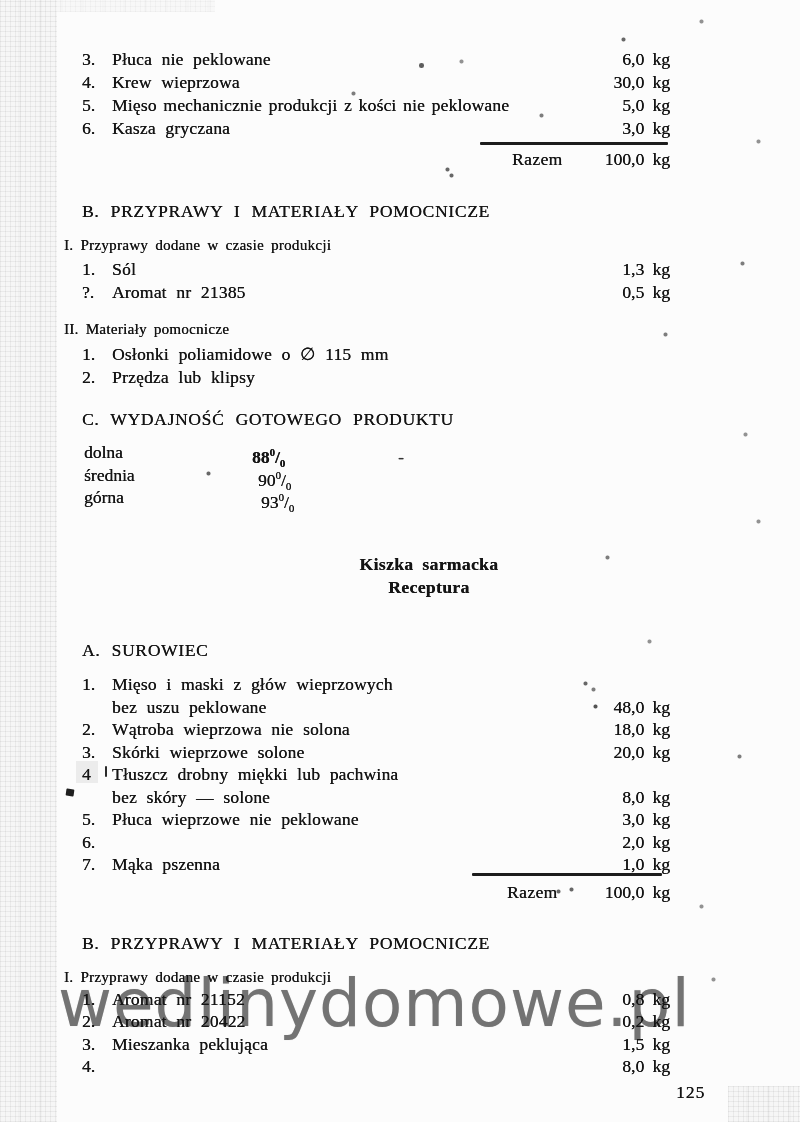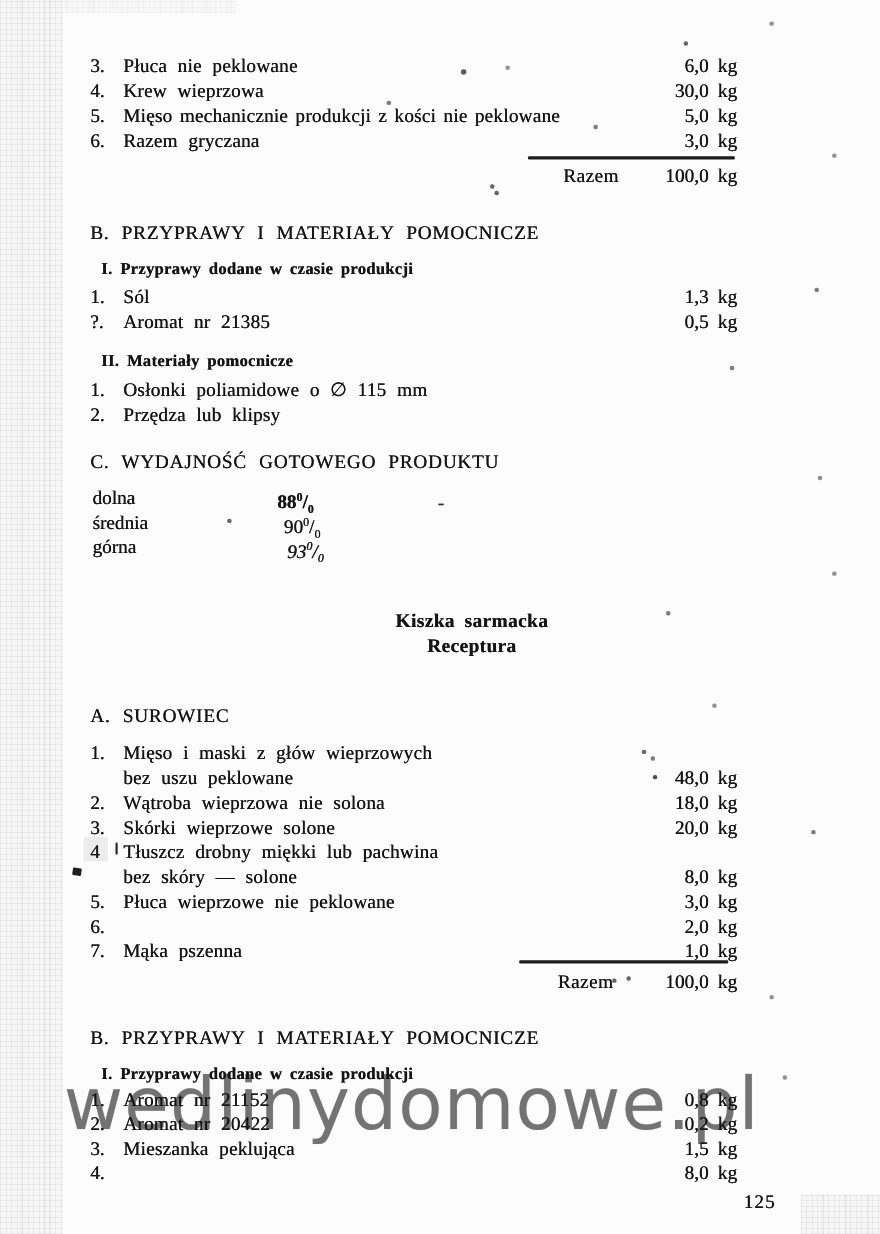--- a/index.html
+++ b/index.html
@@ -21,29 +21,29 @@
   }
   .left-strip{position:absolute;left:0;top:0;width:57px;height:1122px;}
   .top-band{position:absolute;left:0;top:0;width:215px;height:12px;opacity:.55;}
   .corner-tex{position:absolute;left:728px;top:1086px;width:72px;height:36px;}
   
   .row{position:absolute;left:82px;width:588px;display:flex;white-space:nowrap;}
   .row .num{width:30px;flex:none;}
   .row .txt{flex:1;word-spacing:5px;letter-spacing:0.2px;}
   .row .val{flex:none;margin-left:auto;word-spacing:4px;}
   .sec-title{position:absolute;left:82px;letter-spacing:0.7px;word-spacing:6px;white-space:nowrap;font-size:17.5px;}
-  .sub-title{position:absolute;left:92px;font-weight:bold;font-size:15px;letter-spacing:0.3px;word-spacing:3px;white-space:nowrap;}
+  .sub-title{position:absolute;left:64px;font-weight:normal;font-size:15px;letter-spacing:0.3px;word-spacing:3px;white-space:nowrap;}
   .rule{position:absolute;height:2.5px;background:#1c1c1c;border-radius:1px;}
   .total-row{position:absolute;left:82px;width:588px;height:22px;}
   .total-row .tlabel{position:absolute;left:405px;letter-spacing:0.4px;margin-left:25px;}
   .total-row .tval{position:absolute;right:0;word-spacing:4px;text-align:center;}
   
   .c-label{position:absolute;left:84px;white-space:nowrap;}
   .c-val{position:absolute;white-space:nowrap;}
-  .cv0{left:252px;font-weight:bold;} .cv1{left:258px;text-align:center;} .cv2{left:261px;font-style:italic;}
+  .cv0{left:252px;font-weight:bold;} .cv1{left:258px;text-align:center;} .cv2{left:261px;}
   .pct-sup{font-size:62%;vertical-align:super;letter-spacing:0;}
   .pct-sub{font-size:62%;vertical-align:sub;letter-spacing:0;}
   .pct-sl{letter-spacing:0;}
   
   .center-line{position:absolute;left:58px;width:742px;text-align:center;font-weight:bold;letter-spacing:0.4px;word-spacing:4px;}
   
   .watermark{
     position:absolute;left:58px;top:993px;white-space:nowrap;
     font-family:"DejaVu Sans",sans-serif;font-weight:normal;
     font-size:66px;letter-spacing:1px;color:#737373;
@@ -108,21 +108,21 @@
       <span class="txt">Krew wieprzowa</span>
       <span class="val">30,0 kg</span>
     </div>
     <div class="row" style="top:94px">
       <span class="num">5.</span>
       <span class="txt" style="word-spacing:2px">Mięso mechanicznie produkcji z kości nie peklowane</span>
       <span class="val">5,0 kg</span>
     </div>
     <div class="row" style="top:117px">
       <span class="num">6.</span>
-      <span class="txt">Razem gryczana</span>
+      <span class="txt">Kasza gryczana</span>
       <span class="val">3,0 kg</span>
     </div>
     <div class="rule" style="left:480px;top:142px;width:188px"></div>
     <div class="total-row" style="top:148px">
       <span class="tlabel">Razem</span>
       <span class="tval">100,0 kg</span>
     </div>
 
     <div class="sec-title" style="top:200px">B. PRZYPRAWY I MATERIAŁY POMOCNICZE</div>
     <div class="sub-title" style="top:234px">I. Przyprawy dodane w czasie produkcji</div>

